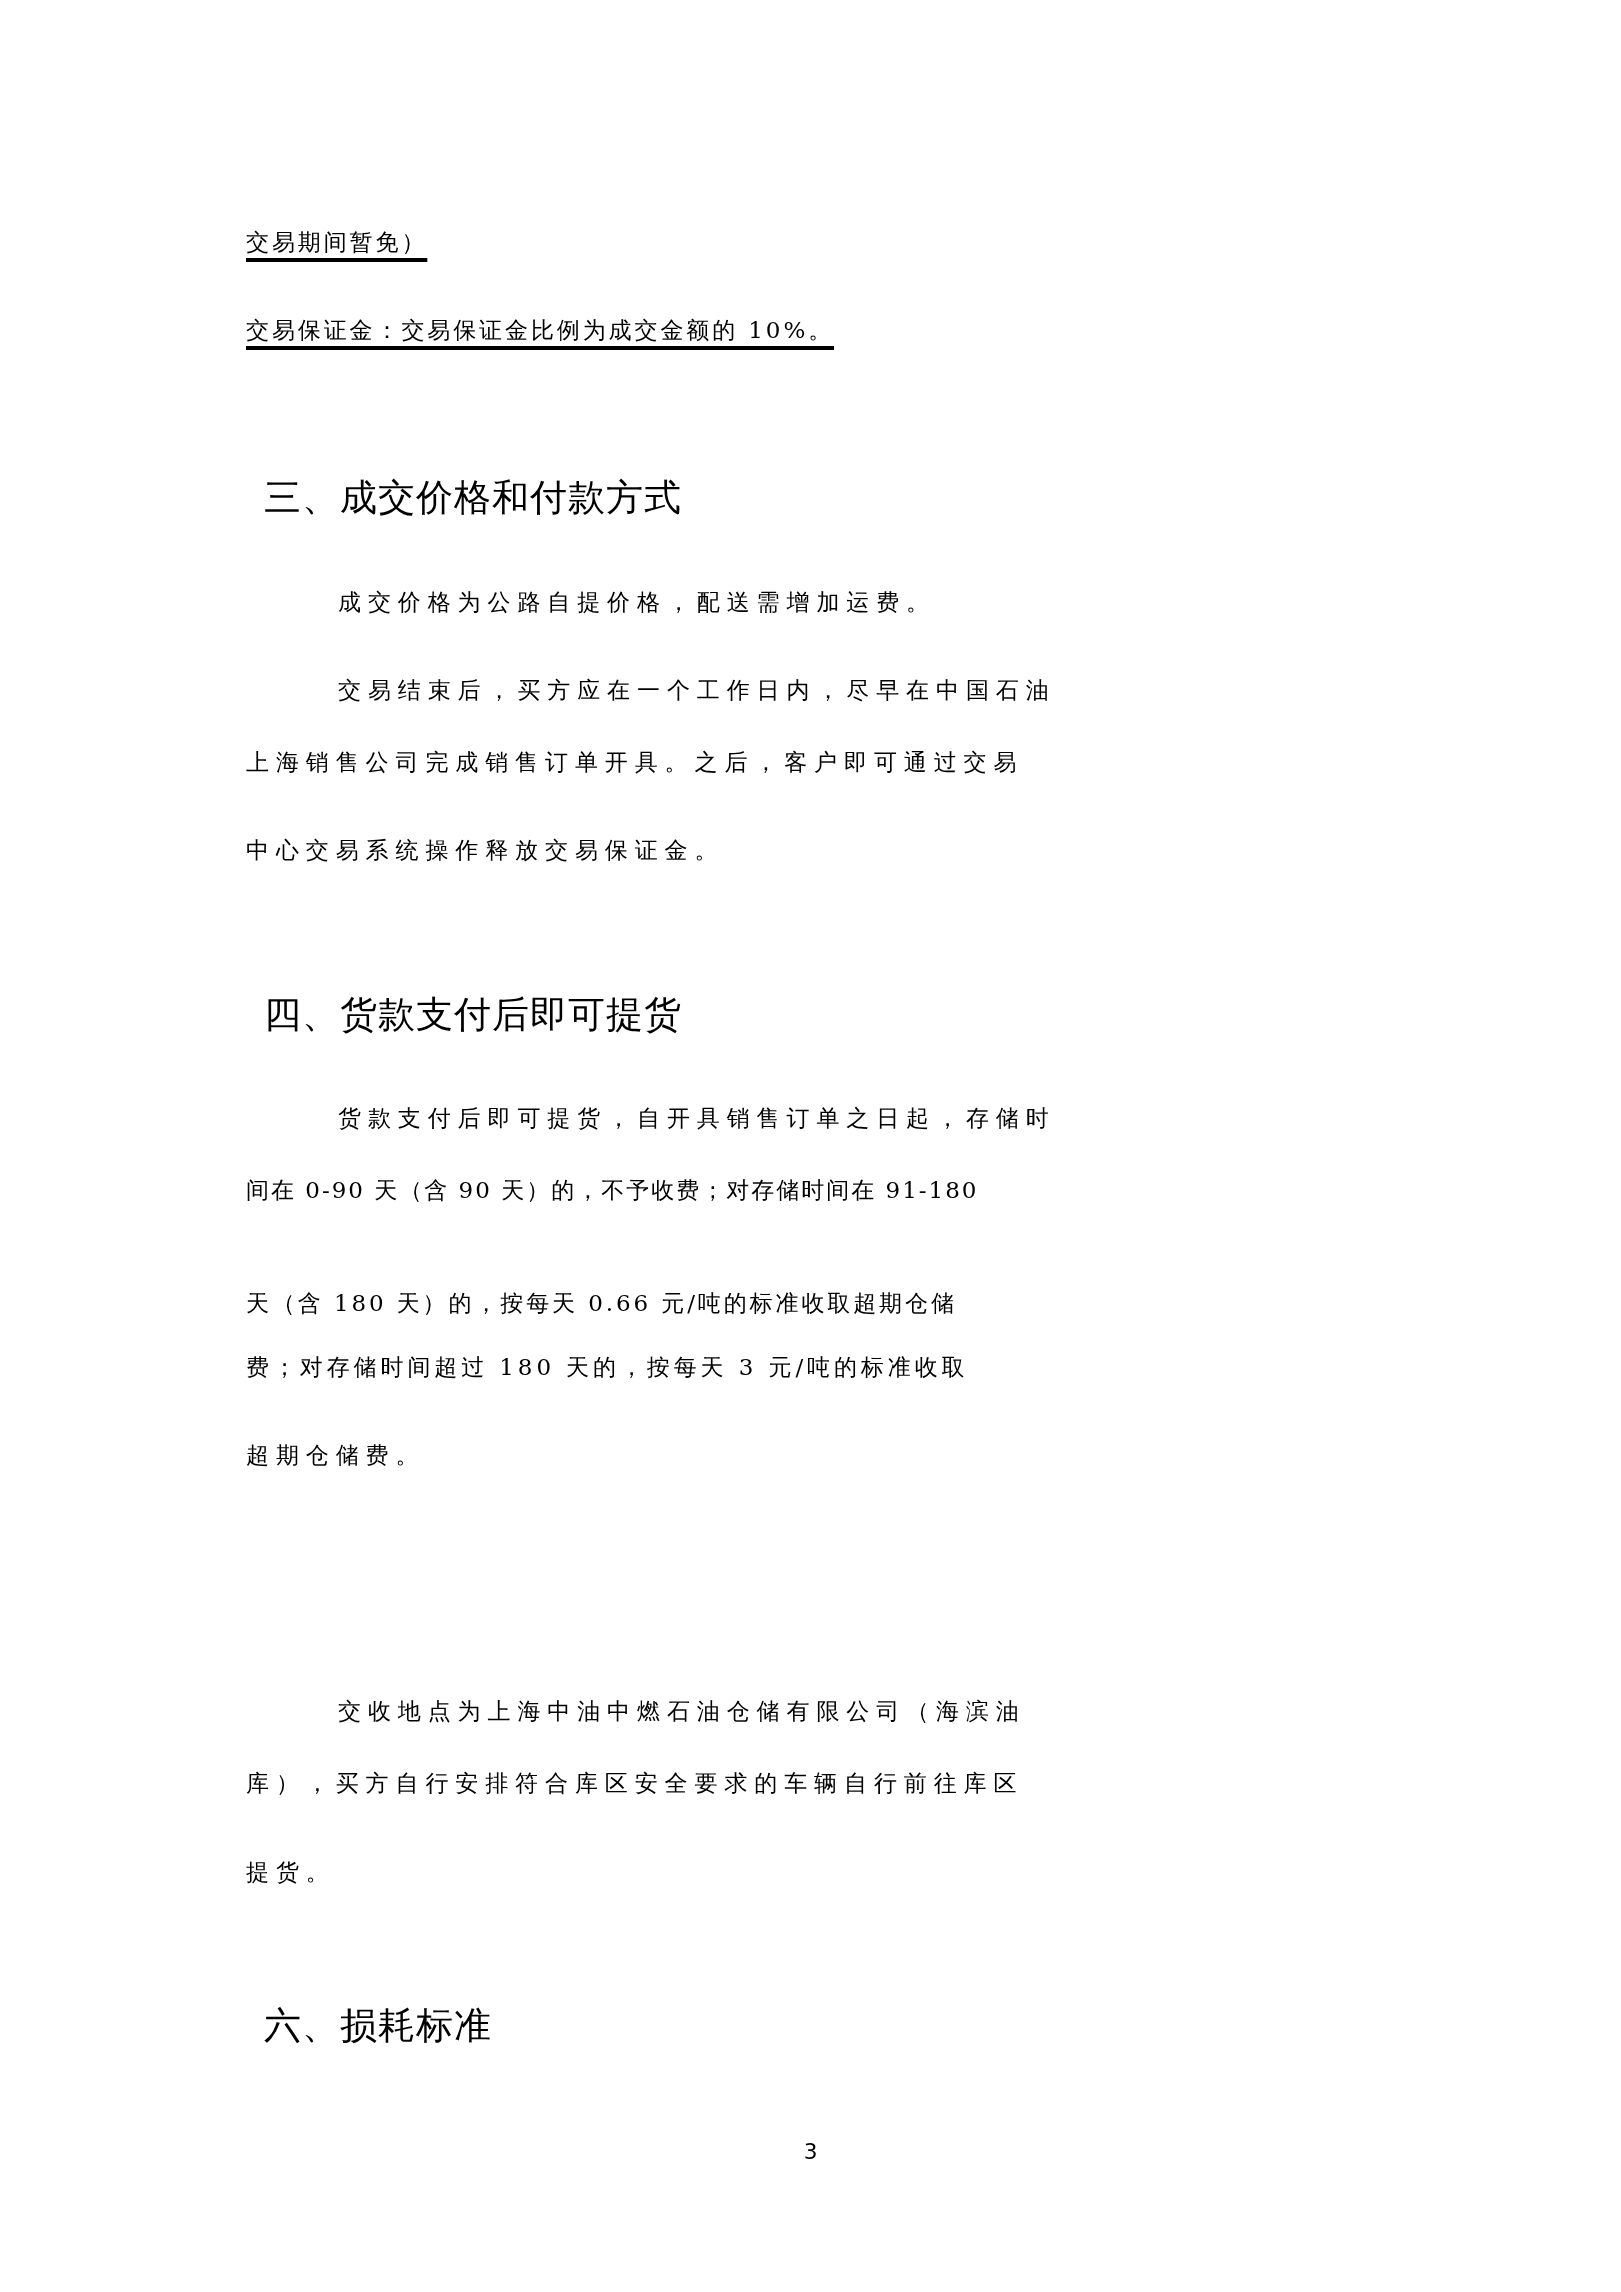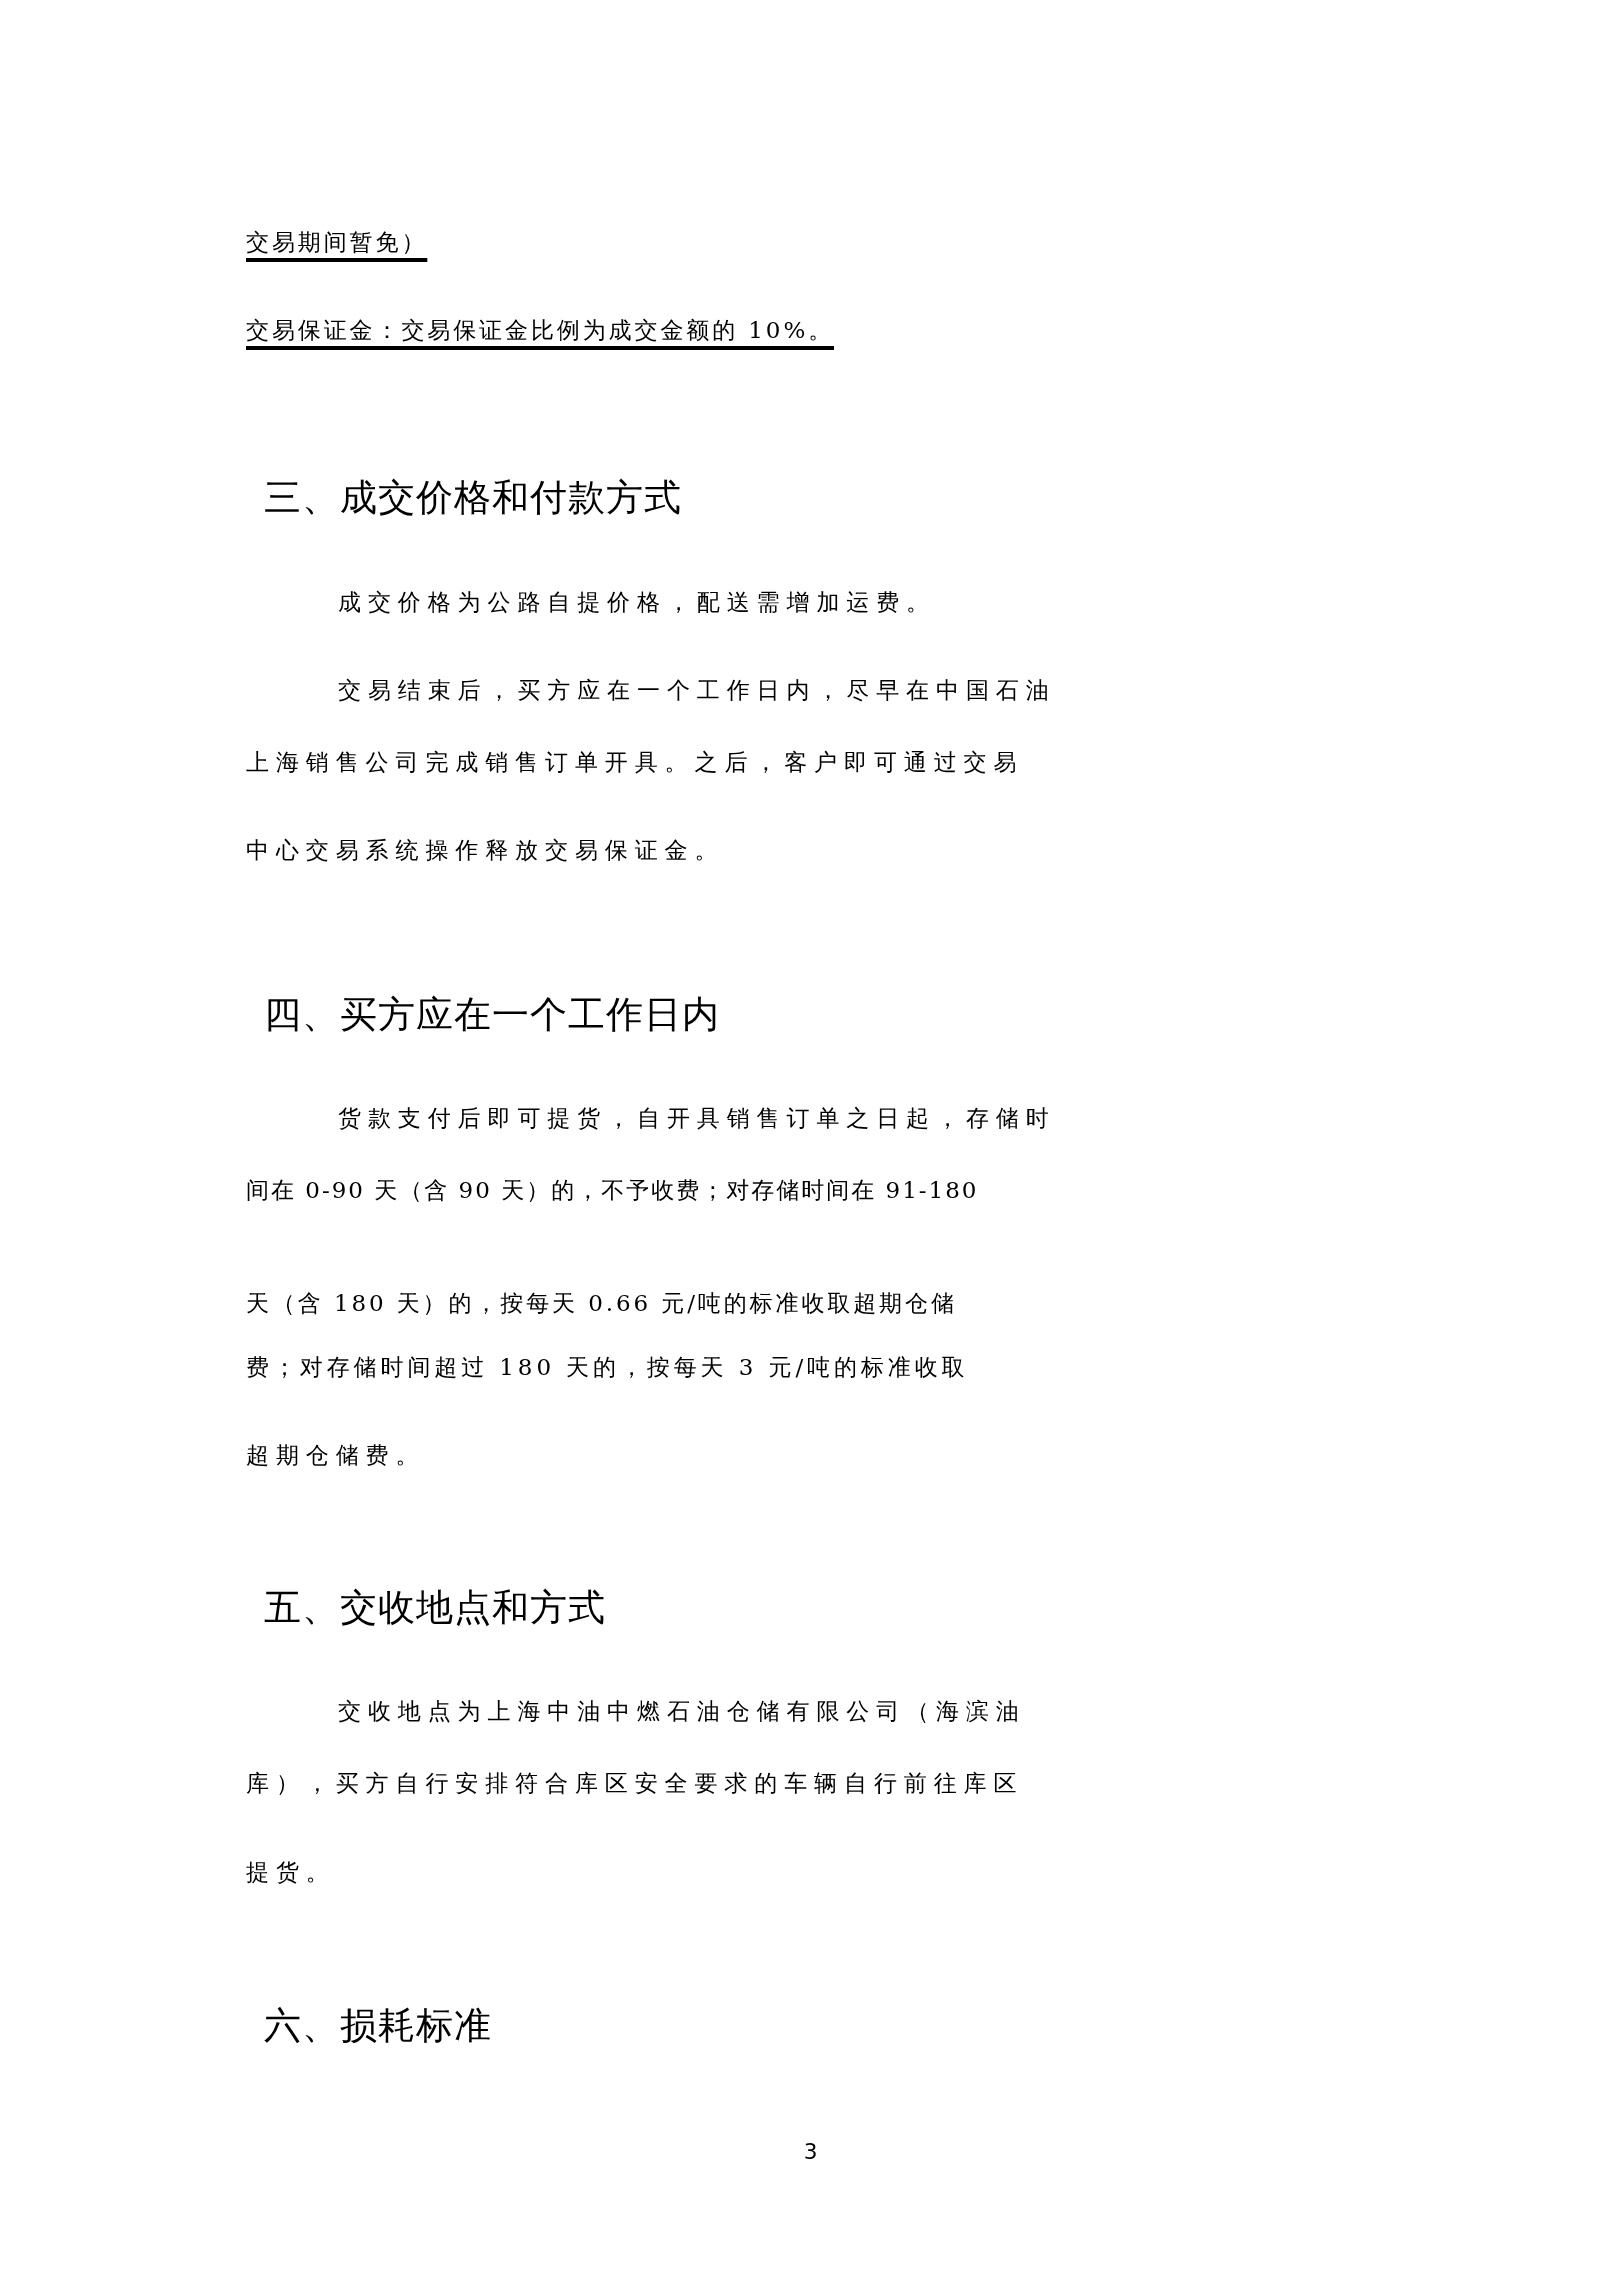--- a/index.html
+++ b/index.html
@@ -20,28 +20,27 @@
 
   <div class="line u" style="top:218px;">交易期间暂免）</div>
   <div class="line u" style="top:306px;">交易保证金：交易保证金比例为成交金额的 10%。</div>
 
   <div class="line h" style="top:473px;">三、成交价格和付款方式</div>
   <div class="line indent" style="top:562px;">成交价格为公路自提价格，配送需增加运费。</div>
   <div class="line indent" style="top:650px;">交易结束后，买方应在一个工作日内，尽早在中国石油</div>
   <div class="line" style="top:738px;">上海销售公司完成销售订单开具。之后，客户即可通过交易</div>
   <div class="line" style="top:826px;">中心交易系统操作释放交易保证金。</div>
 
-  <div class="line h" style="top:990px;">四、买方应在一个工作日内</div>
+  <div class="line h" style="top:990px;">四、货款支付后即可提货</div>
   <div class="line indent" style="top:1078px;">货款支付后即可提货，自开具销售订单之日起，存储时</div>
   <div class="line" style="top:1166px; letter-spacing:2px;">间在 0-90 天（含 90 天）的，不予收费；对存储时间在 91-180</div>
   <div class="line" style="top:1255px; letter-spacing:2.9px;margin-top:24px;">天（含 180 天）的，按每天 0.66 元/吨的标准收取超期仓储</div>
   <div class="line" style="top:1343px; letter-spacing:3.9px;">费；对存储时间超过 180 天的，按每天 3 元/吨的标准收取</div>
   <div class="line" style="top:1431px;">超期仓储费。</div>
 
-  <div class="line h" style="top:1583px;">五、交收地点和方式</div>
   <div class="line" style="top:1759px;">库），买方自行安排符合库区安全要求的车辆自行前往库区</div>
   <div class="line indent" style="top:1671px;">交收地点为上海中油中燃石油仓储有限公司（海滨油</div>
   <div class="line" style="top:1848px;">提货。</div>
 
   <div class="line h" style="top:2001px;">六、损耗标准</div>
 
   <div class="pnum">3</div>
 </div>
 
 

